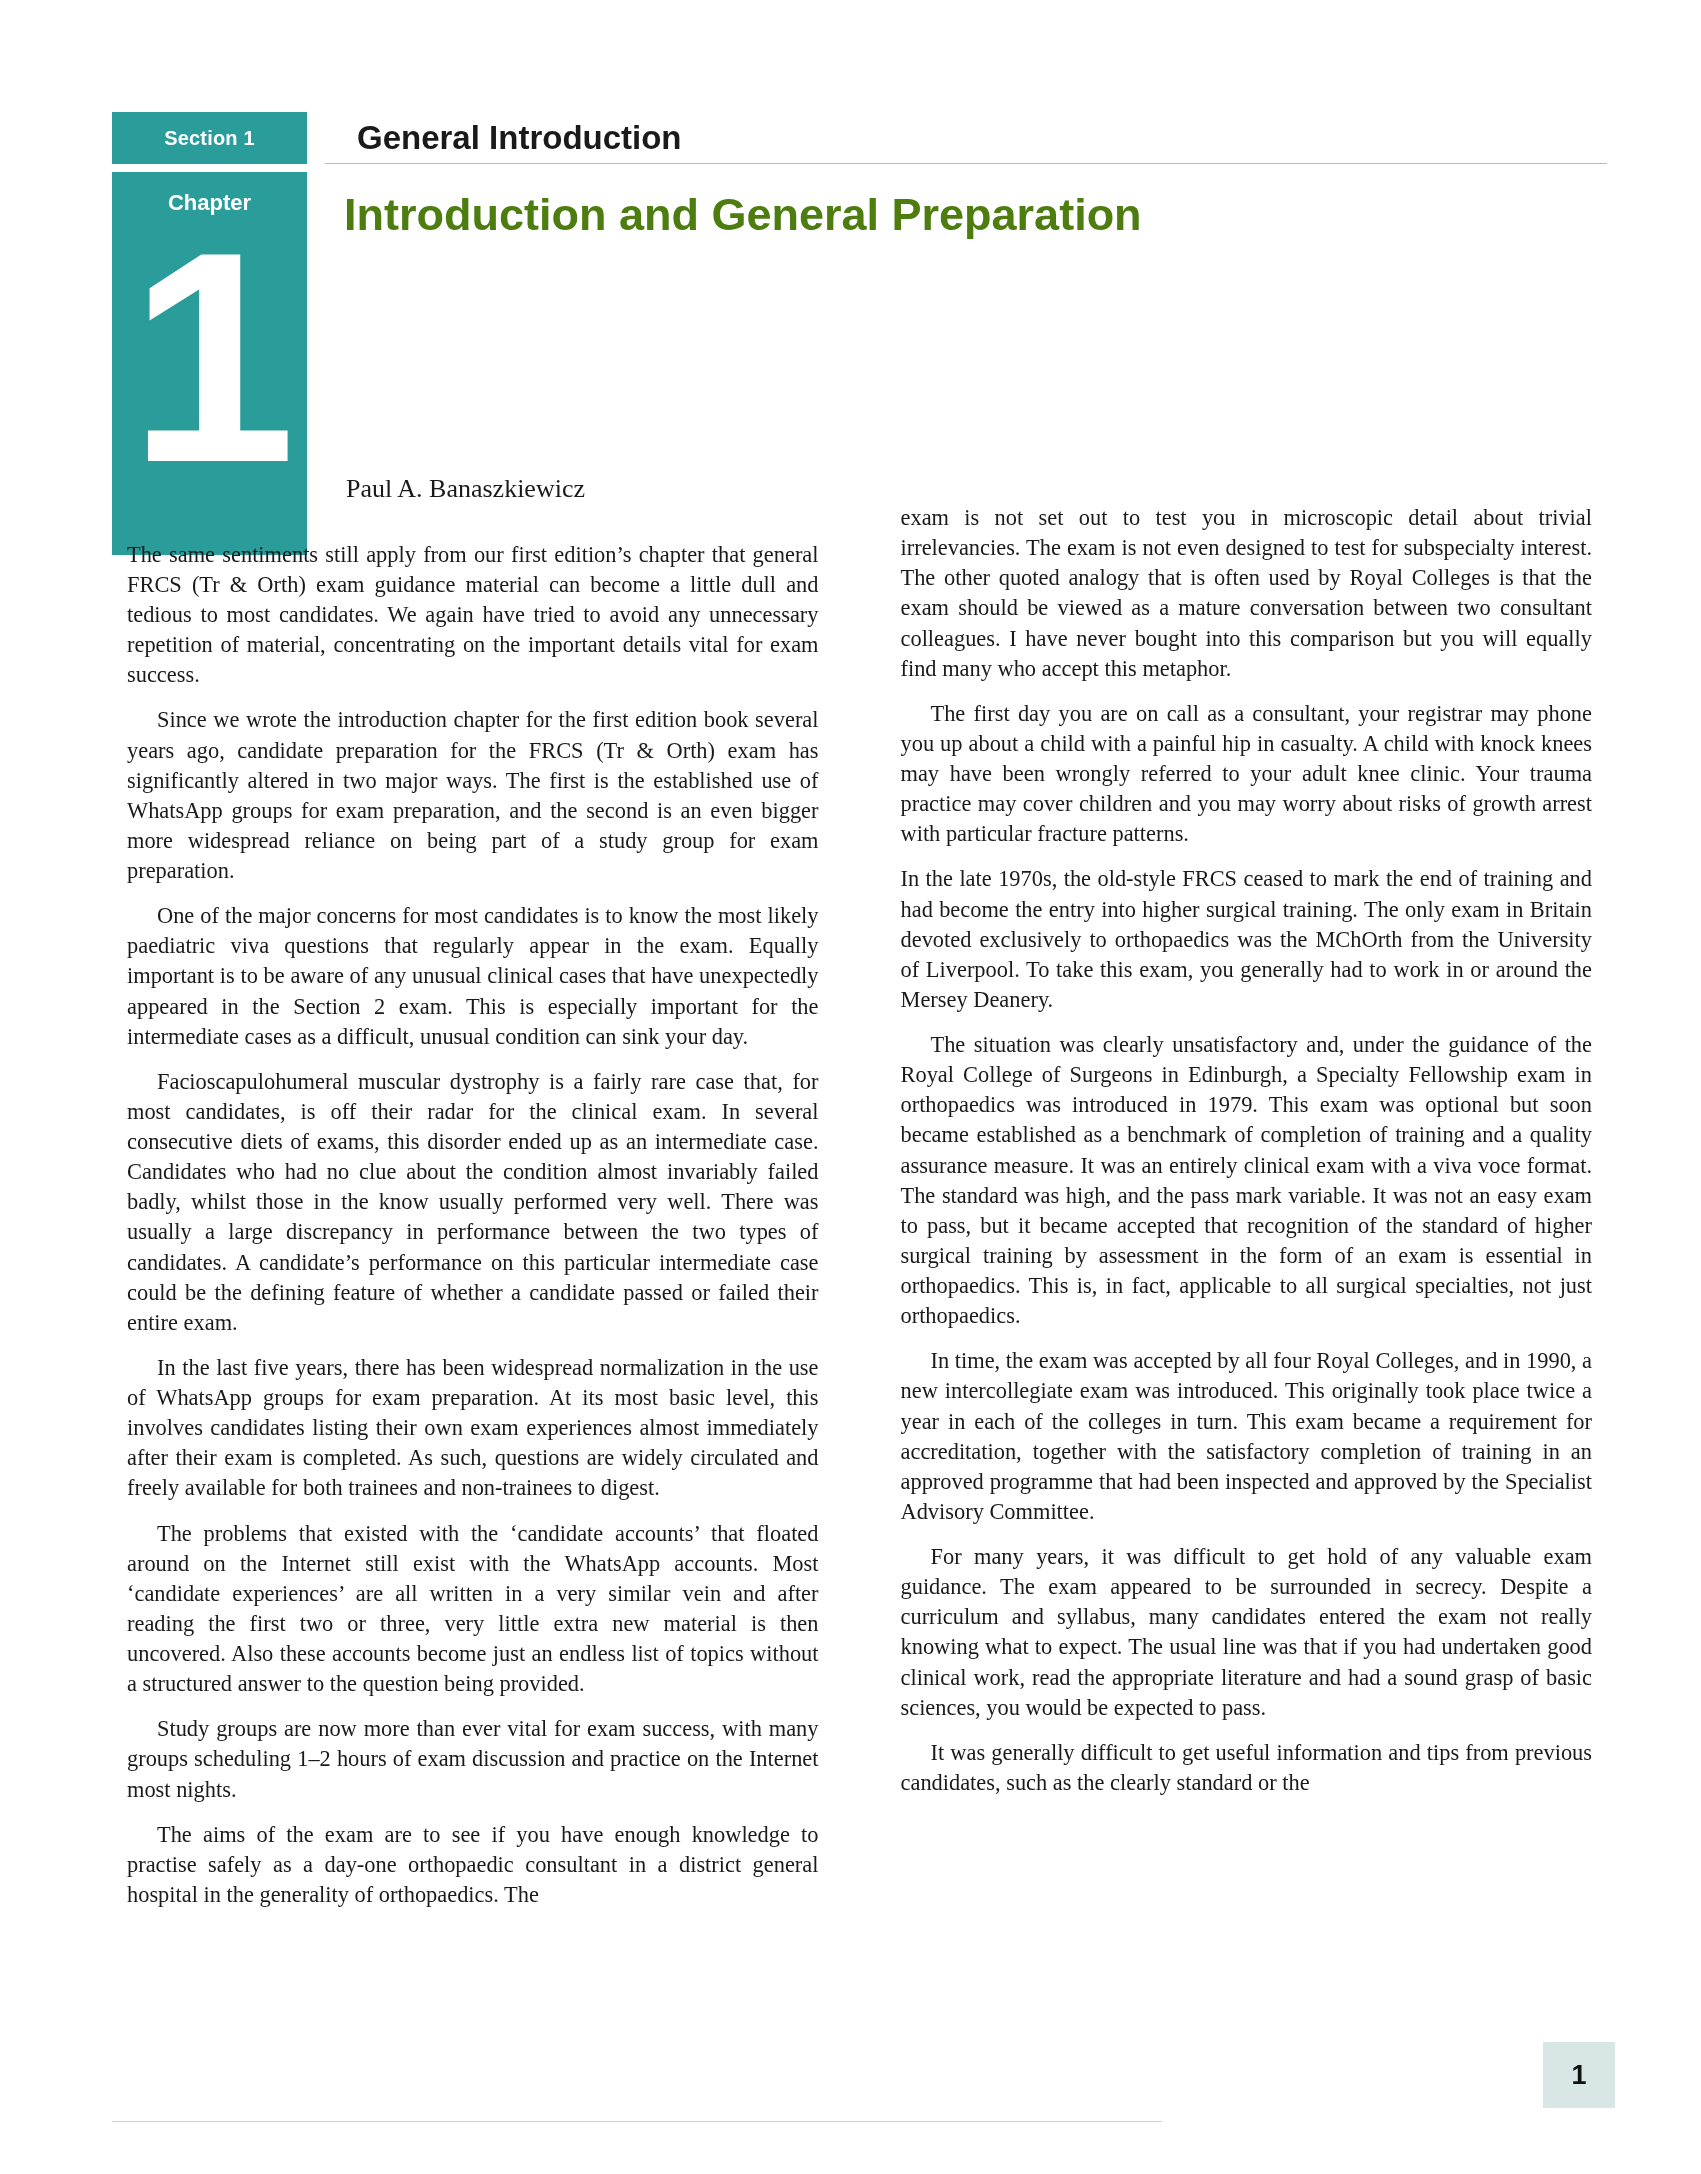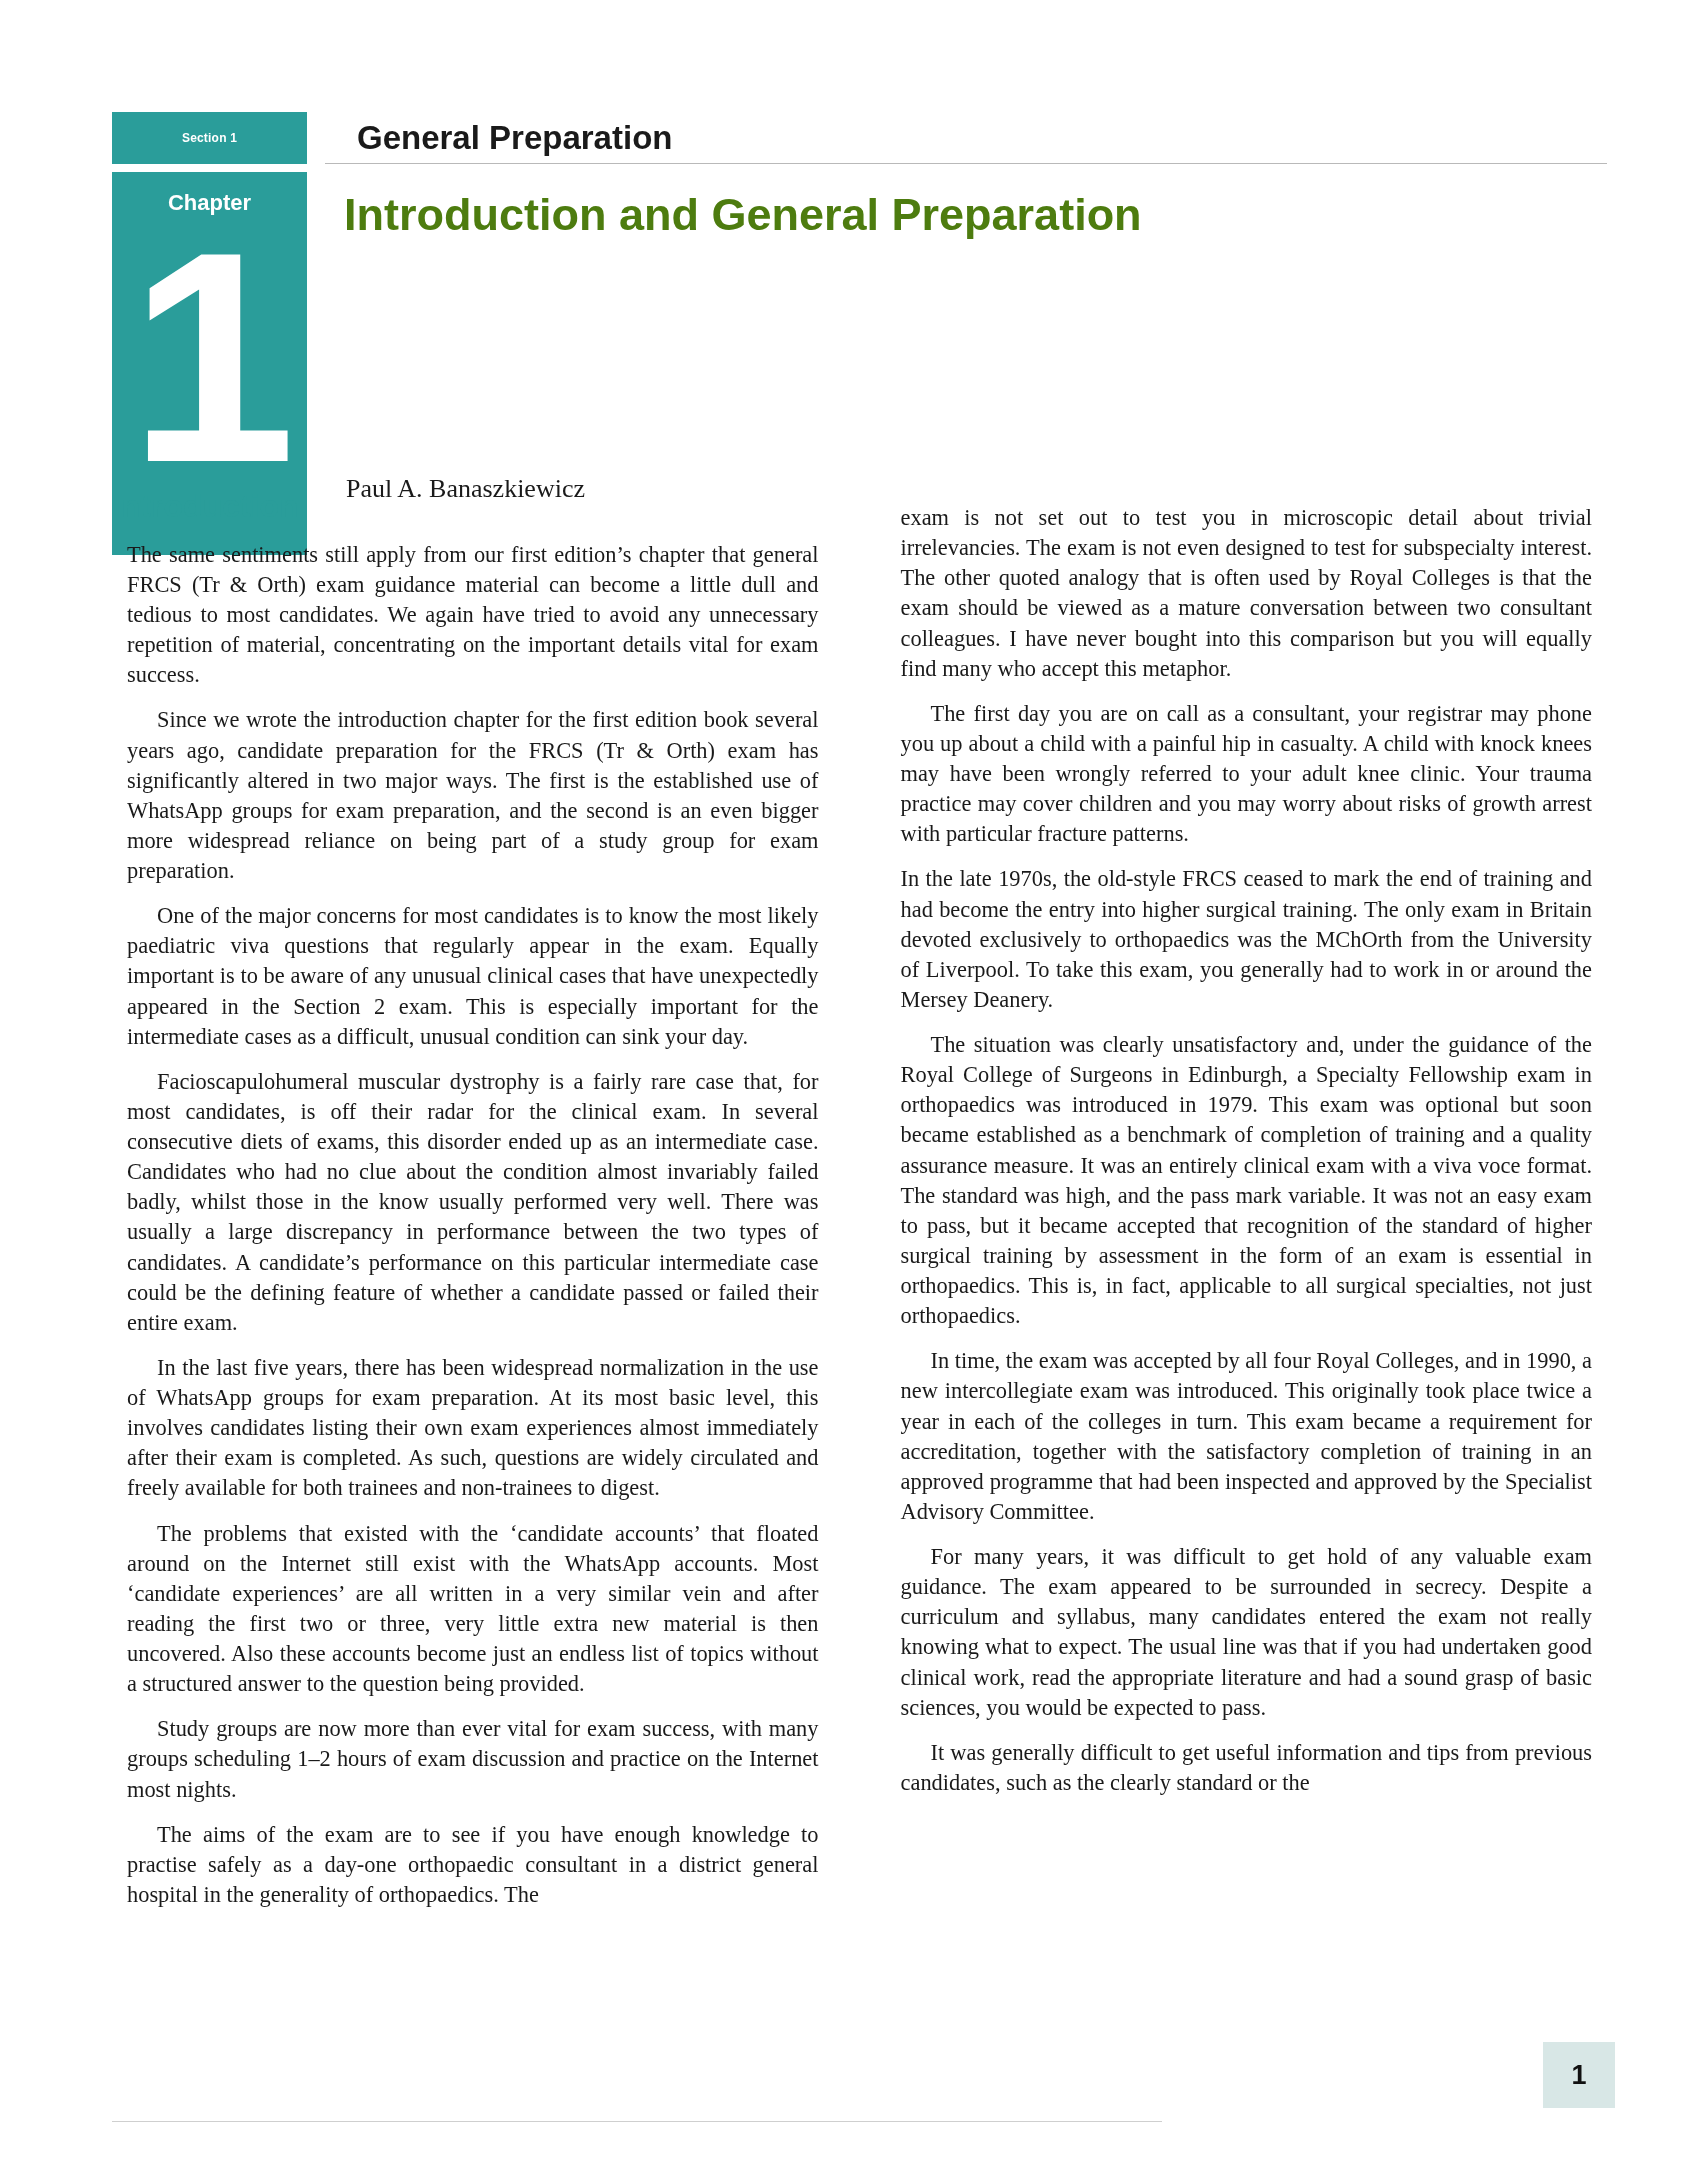--- a/index.html
+++ b/index.html
@@ -33,21 +33,21 @@
     display: flex;
     align-items: stretch;
     height: 52px;
   }
   .section-tag {
     width: 195px;
     background: #2a9d9a;
     color: #ffffff;
     font-family: "Liberation Sans", sans-serif;
     font-weight: bold;
-    font-size: 12px;
+    font-size: 20px;
     letter-spacing: .2px;
     display: flex;
     align-items: center;
     justify-content: center;
   }
   .section-title {
     flex: 1;
     padding-left: 32px;
     display: flex;
     align-items: center;
@@ -169,21 +169,21 @@
   }
 </style>
 </head>
 <body>
 
 <div class="page">
 
   <div class="header">
     <div class="section-row">
       <div class="section-tag">Section 1</div>
-      <div class="section-title">General Preparation</div>
+      <div class="section-title">General Introduction</div>
     </div>
 
     <div class="chapter-block">
       <div class="chapter-word">Chapter</div>
       <div class="chapter-number">1</div>
     </div>
 
     <div class="chapter-title">Introduction and General Preparation</div>
     <div class="author">Paul A. Banaszkiewicz</div>
   </div>

